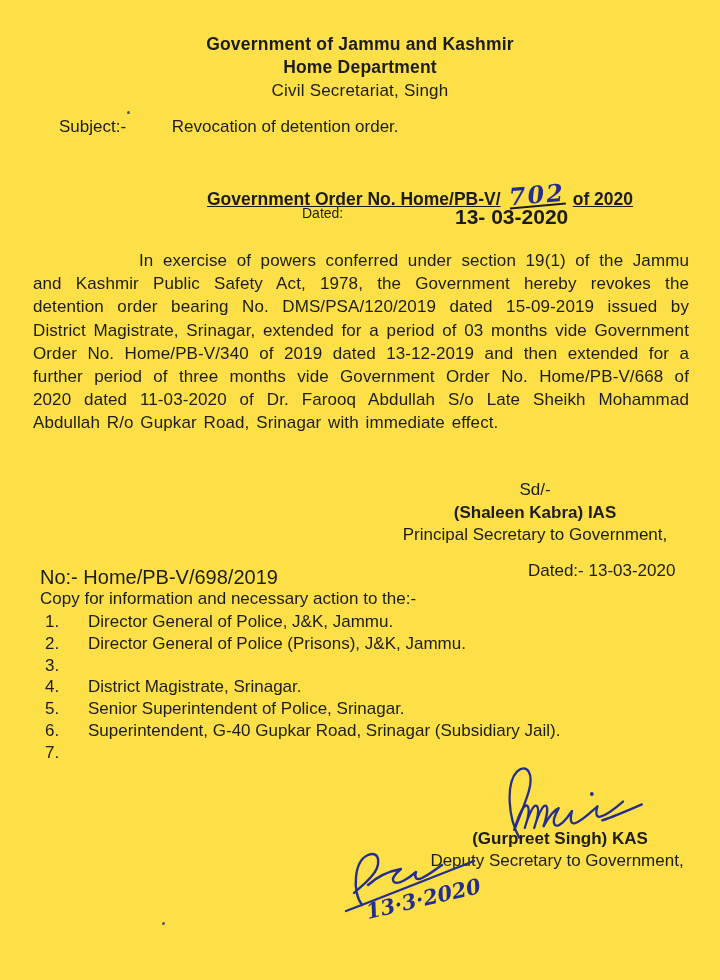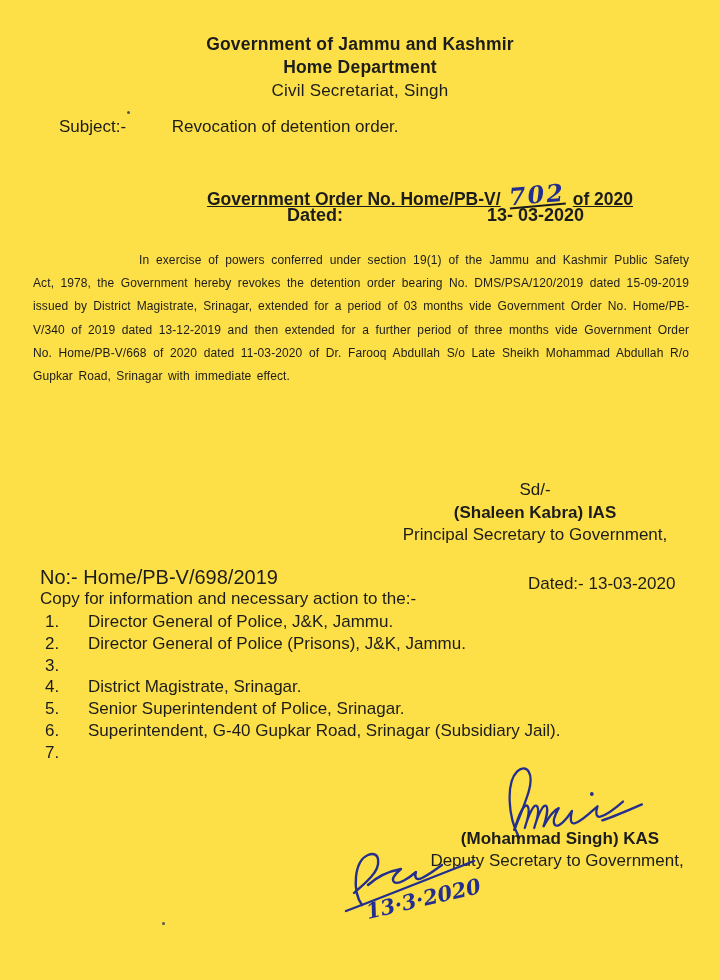--- a/index.html
+++ b/index.html
@@ -16,33 +16,33 @@
 
   .subject-row{top:117px;left:32px;font-size:17px;margin-left:27px;}
   .subject-row .lbl{display:inline-block;width:108px;}
 
   .order-line{top:182px;left:120px;right:0;display:flex;justify-content:center;align-items:baseline;font-weight:bold;font-size:17.5px;text-decoration:underline;}
   .hand-no{
     font-family:"DejaVu Serif",serif;font-style:italic;font-weight:bold;
     color:#232e8e;font-size:24px;letter-spacing:2px;margin:0 8px;
     display:inline-block;transform:rotate(-5deg) translateY(-2px);
   }
-  .dated-label{top:205px;left:287px;font-weight:bold;font-size:18px;}
-  .dated-value{top:205px;left:455px;font-weight:bold;font-size:18px;margin-left:32px;}
+  .dated-label{top:205px;left:302px;font-weight:normal;font-size:14px;}
+  .dated-value{top:205px;left:455px;font-weight:bold;font-size:21px;}
 
   .body-par{
     top:249px;left:33px;width:656px;
-    font-size:12px;line-height:23.2px;text-align:justify;
+    font-size:17px;line-height:23.2px;text-align:justify;
     text-indent:106px;word-spacing:2px;letter-spacing:.1px;
   }
 
   .sd-block{top:479px;left:370px;width:330px;text-align:center;line-height:22.5px;font-size:17px;}
 
   .ref-no{top:566px;left:40px;font-size:20px;}
-  .ref-date{top:574px;left:528px;font-size:17px;}
+  .ref-date{top:561px;left:528px;font-size:17px;}
   .cc-heading{top:589px;left:40px;font-size:17px;}
   .cc-list{top:612px;left:45px;font-size:17px;}
   .cc-row{display:flex;height:21.8px;align-items:baseline;}
   .cc-num{width:43px;}
 
   .sig-svg{left:455px;top:760px;}
   .csign-name{top:829px;left:400px;width:320px;text-align:center;font-weight:bold;font-size:17px;}
   .csign-desig{top:851px;left:392px;width:330px;text-align:center;font-size:17px;}
   .note-svg{left:338px;top:845px;}
 
@@ -120,21 +120,21 @@
   </div>
 
   <svg class="abs sig-svg" width="200" height="85" viewBox="0 0 200 90">
     <path class="ink" d="M62,82 C50,60 48,24 60,12 C70,3 78,14 72,34 C67,50 60,66 57,74"></path>
     <path class="ink" d="M57,74 C62,56 68,45 71,49 C74,53 70,66 68,72 C72,58 78,45 81,49 C84,53 80,66 78,72 C82,58 88,45 91,49 C93,52 90,64 88,70"></path>
     <path class="ink" d="M88,70 C93,61 99,53 104,51 C100,58 97,66 100,69 C104,72 112,63 118,54 C116,62 116,68 121,67 C128,65 137,56 145,49 C143,55 143,61 148,60 C155,58 164,51 172,44"></path>
     <circle class="ink-fill" cx="139" cy="36" r="2"></circle>
     <path class="ink" d="M150,64 C162,60 176,54 192,47"></path>
   </svg>
 
-  <div class="abs csign-name">(Mohammad Singh) KAS</div>
+  <div class="abs csign-name">(Gurpreet Singh) KAS</div>
   <div class="abs csign-desig">Deputy Secretary to Government,</div>
 
   <svg class="abs note-svg" width="200" height="88" viewBox="0 0 200 88">
     <path class="ink" d="M24,60 C14,46 16,16 30,10 C42,5 44,20 33,32 C26,40 20,44 16,48"></path>
     <path class="ink" d="M30,40 C40,31 52,26 63,24 C57,29 53,34 56,37 C60,40 70,34 78,27 C76,32 78,36 84,33 C92,29 98,24 104,20"></path>
     <path class="ink" d="M8,66 C40,54 90,34 136,16"></path>
     <text font-size="21" transform="translate(30,74) rotate(-13)">13·3·2020</text>
   </svg>
 
   <div class="abs dot dot1"></div>

